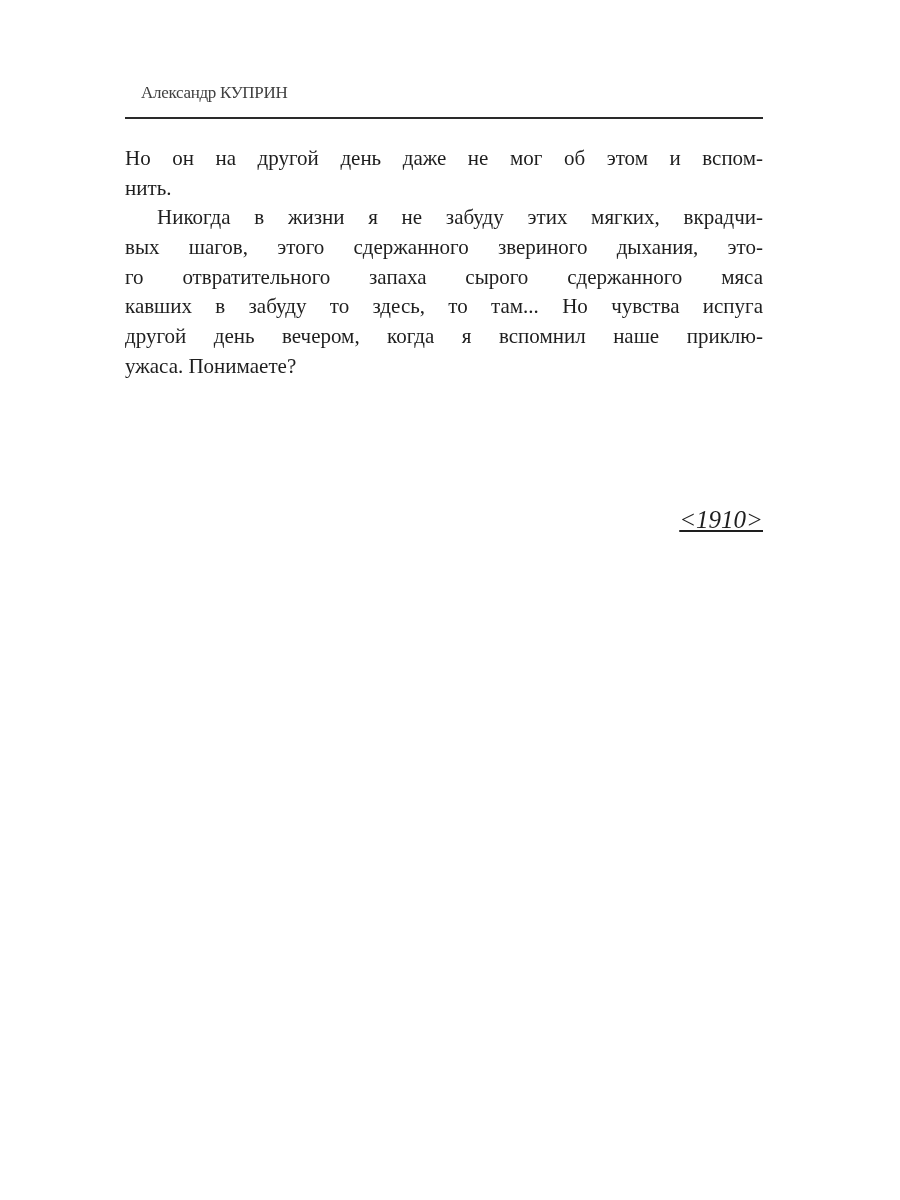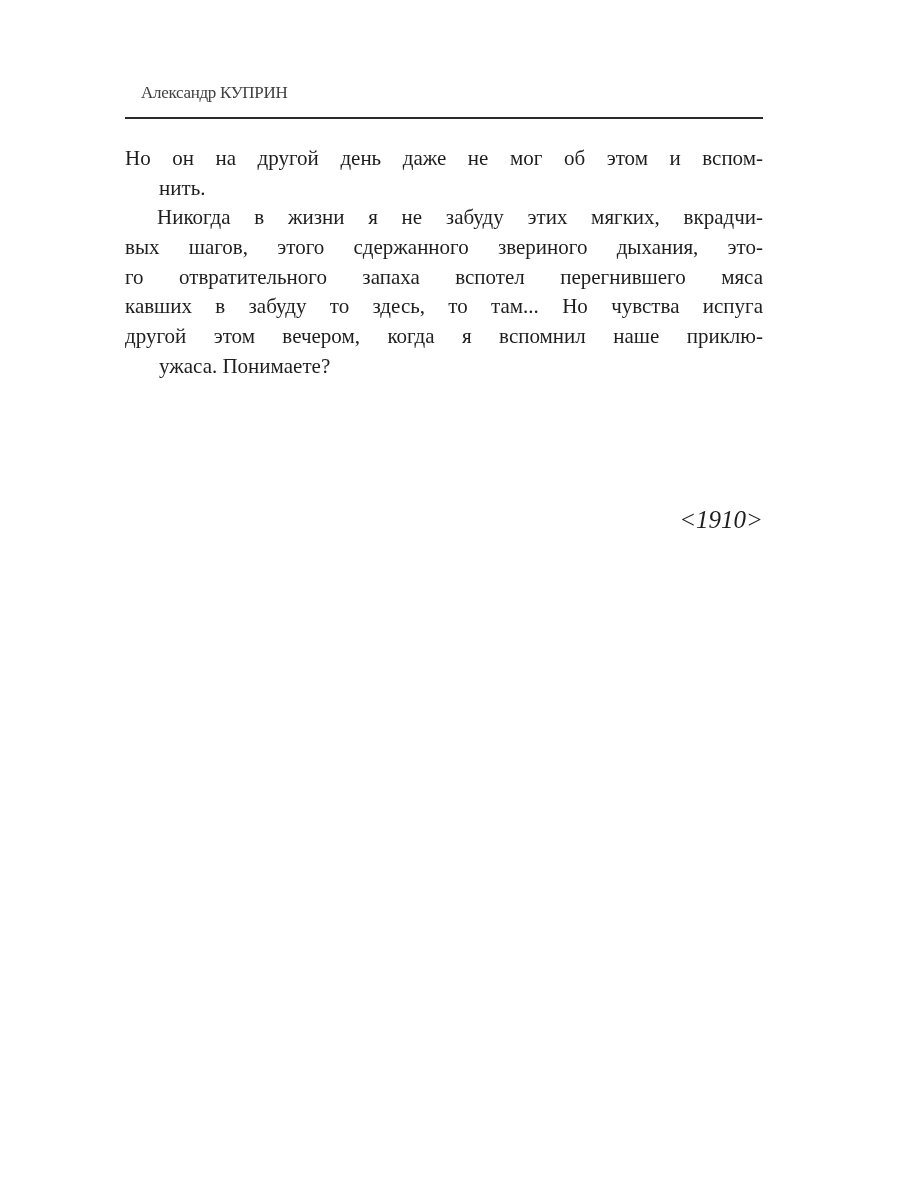--- a/index.html
+++ b/index.html
@@ -50,51 +50,51 @@
     }
     .line {
       display: block;
       white-space: nowrap;
       text-align: justify;
       text-align-last: justify;
       height: 29.7px;
     }
     .line.last {
       text-align-last: left;
-      margin-left: 34px;
     }
     .line.indent {
       padding-left: 32px;
     }
     .date {
       position: absolute;
       right: 0;
       top: 505px;
       font-size: 25px;
       font-style: italic;
       line-height: 30px;
       white-space: nowrap;
+      text-decoration: underline;
     }
   </style>
 </head>
 <body>
 
 <div class="page">
   <div class="running-head">Александр КУПРИН</div>
   <div class="rule"></div>
 
   <div class="body-text">
     <div>
       <span class="line">Но он на другой день даже не мог об этом и вспом-</span>
       <span class="line last">нить.</span>
     </div>
     <div>
       <span class="line indent">Никогда в жизни я не забуду этих мягких, вкрадчи-</span>
       <span class="line">вых шагов, этого сдержанного звериного дыхания, это-</span>
-      <span class="line">го отвратительного запаха вспотел перегнившего мяса</span>
+      <span class="line">го отвратительного запаха сырого сдержанного мяса</span>
       <span class="line">кавших в забуду то здесь, то там... Но чувства испуга</span>
-      <span class="line">другой этом вечером, когда я вспомнил наше приклю-</span>
+      <span class="line">другой день вечером, когда я вспомнил наше приклю-</span>
       <span class="line last">ужаса. Понимаете?</span>
     </div>
   </div>
 
   <div class="date">&lt;1910&gt;</div>
 </div>
 
 </body></html>

